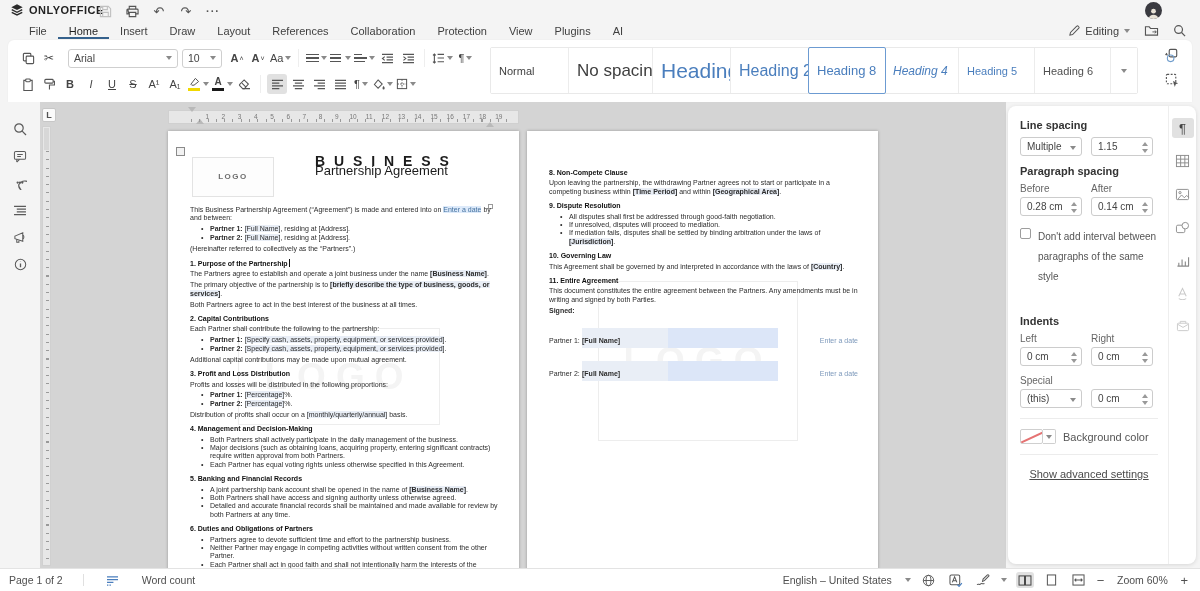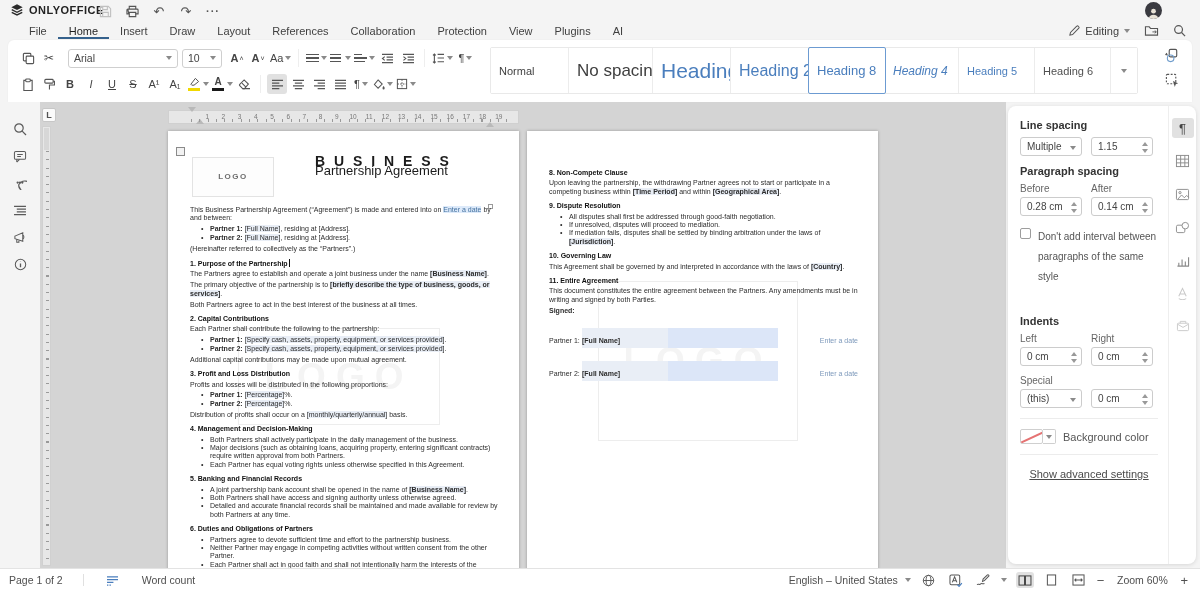--- a/index.html
+++ b/index.html
@@ -712,21 +712,21 @@
     <span class="sb-div"></span>
     <span class="sb-ic">
         <svg width="13" height="11" viewBox="0 0 14 12" stroke="#4a7ebd" stroke-width="1.2">
           <path d="M1 2h12M1 5h12M1 8h7"></path>
           <path d="M1 11h5" stroke="#4a7ebd" stroke-dasharray="1.5 1.2"></path>
         </svg>
       </span>
     <span>Word count</span>
   </div>
   <div id="sb-right">
-    <span style="display:flex;align-items:center;gap:7px">
+    <span style="display:flex;align-items:center;gap:13px">
         <span>English – United States</span>
         <span class="cv"></span>
       </span>
     <span class="sb-ic">
         <svg width="13" height="13" viewBox="0 0 14 14" stroke="#555" fill="none" stroke-width="1">
           <circle cx="7" cy="7" r="5.6"></circle>
           <ellipse cx="7" cy="7" rx="2.6" ry="5.6"></ellipse>
           <path d="M1.4 7h11.2"></path>
         </svg>
       </span>

